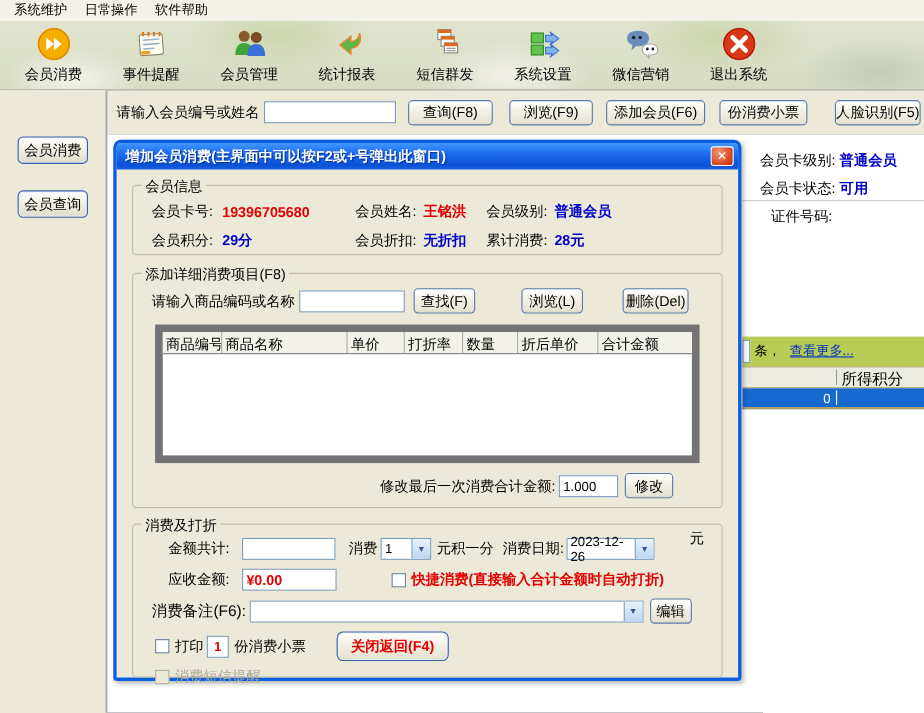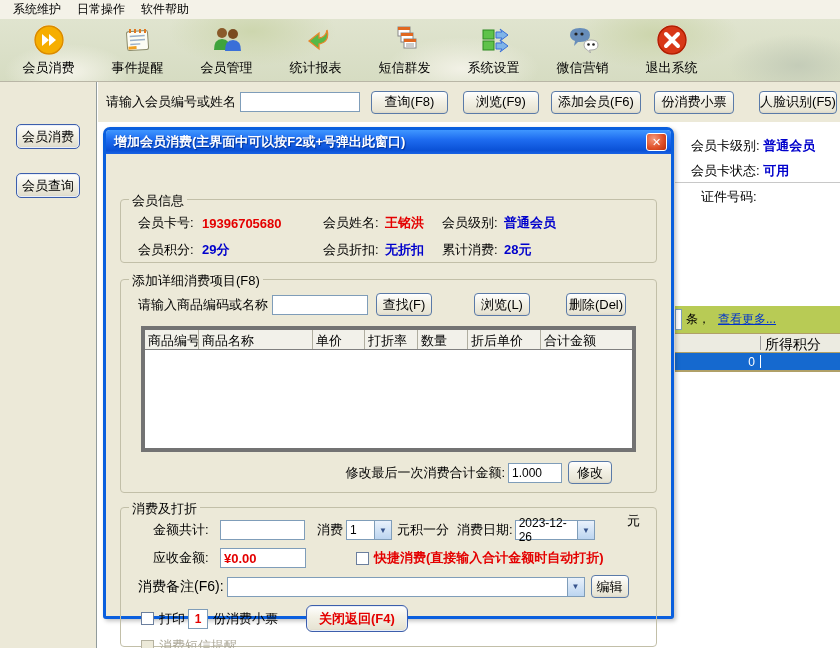--- a/index.html
+++ b/index.html
@@ -56,35 +56,35 @@
 
   
   .dialog { position:absolute; left:5px; top:45px; width:571px; height:492px;
      border:3px solid #0a5fde; border-radius:7px 7px 3px 3px; background:#ece9d8; box-shadow:2px 2px 4px rgba(0,0,0,.25); }
   .dlg-title { height:24px; background:linear-gradient(180deg,#3f97ff 0%,#1e6cf0 40%,#0a51d6 85%,#1963e4 100%);
      border-radius:4px 4px 0 0; display:flex; align-items:center; padding:0 4px 0 8px; }
   .dlg-title .txt { color:#fff; font-weight:bold; font-size:13px; flex:1; white-space:nowrap; text-shadow:1px 1px 1px #00329a; }
   .close-btn { width:21px; height:18px; border:1px solid #fff; border-radius:3px;
      background:radial-gradient(circle at 35% 30%, #f49a7c, #e0522a 55%, #b82a08); color:#fff; font-weight:bold; font-size:11px;
      display:flex; align-items:center; justify-content:center; cursor:pointer; line-height:1; }
-  .dlg-body { padding-top:8px; position:relative; height:462px;margin-top:31px; }
+  .dlg-body { padding-top:8px; position:relative; height:462px; }
 
   .groupbox { position:relative; margin:0 14px; border:1px solid #c2bfa8; border-radius:4px; }
   .gb-legend { position:absolute; top:-8px; left:8px; background:#ece9d8; padding:0 3px; font-size:13px; }
 
   .frow { display:flex; align-items:center; }
   .r-red { color:#e40000; font-weight:bold; }
   .combo { background:#fff; border:1px solid #7f9db9; height:20px; display:flex; align-items:center; justify-content:space-between; font-size:12px; padding-left:3px; }
   .combo .arrow { width:17px; height:18px; background:linear-gradient(180deg,#e9f1fb,#bcd5f0); border-left:1px solid #7f9db9; display:flex; align-items:center; justify-content:center; font-size:8px; color:#37548c; }
   .checkbox { width:13px; height:13px; background:#fff; border:1px solid #6b7f9e; flex:none; }
   .checkbox.disabled { background:#ece9d8; border-color:#b5b2a0; }
   .dim { color:#aca899; }
 
   
-  .grid-table { margin:10px 20px 0 20px; border:4px solid #737373; background:#fff; height:126px; }
+  .grid-table { margin:10px 20px 0 20px; border:7px solid #737373; background:#fff; height:126px; }
   .gt-head { display:flex; height:20px; background:#f2f1ea; border-bottom:1px solid #808080; }
   .gt-head .cell { padding:2px 3px 0 3px; border-right:1px solid #b0aea0; font-size:13px; white-space:nowrap; overflow:hidden; }
 
   .action-btn { height:27px; padding:0 12px; background:linear-gradient(180deg,#ffffff,#f2f0e4 45%,#e7e4d4 90%,#dcd8c8);
      border:1px solid #3c5eac; border-radius:6px; font-size:13px; font-weight:bold; color:#e40000;
      display:inline-flex; align-items:center; justify-content:center; cursor:pointer; box-shadow:inset 0 0 0 1px #e8eef8; }
 </style>
 </head>
 <body>
 

